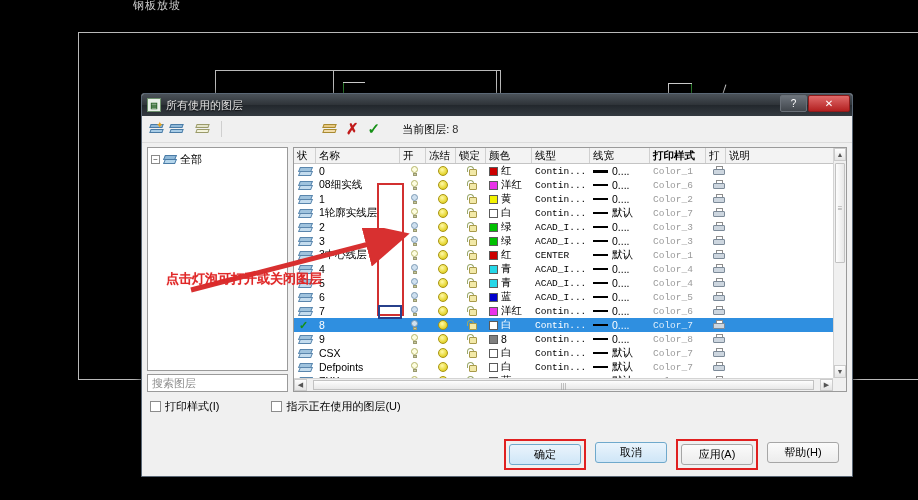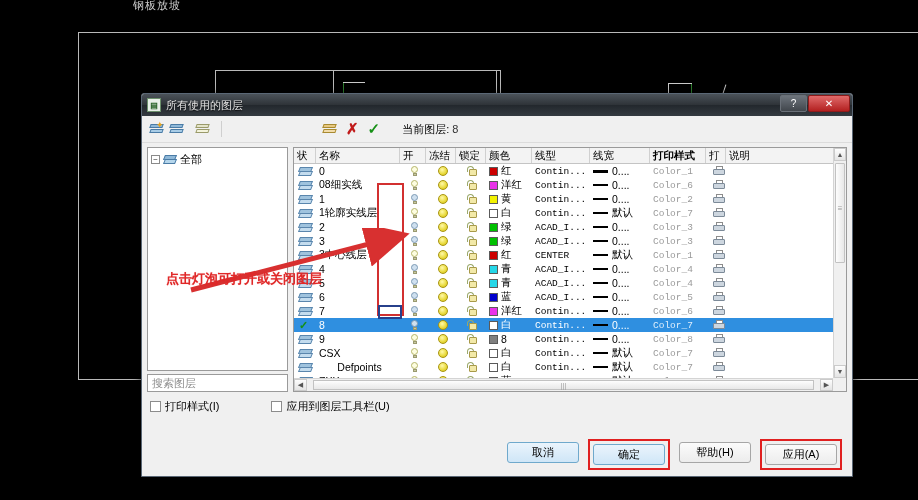--- a/index.html
+++ b/index.html
@@ -1023,21 +1023,21 @@
                   </span>
                 </div>
                 <div class="cell" style="width: 120px;">
                   <span></span>
                 </div>
               </div>
               <div class="row">
                 <div class="cell" style="width: 22px;">
                   <span class="st-ico"></span>
                 </div>
-                <div class="cell" style="width: 84px; justify-content: center;">
+                <div class="cell" style="width: 84px;">
                   <span>Defpoints</span>
                 </div>
                 <div class="cell" style="width: 26px;">
                   <span class="bulb ">
                     <span class="glass"></span>
                     <span class="base"></span>
                   </span>
                 </div>
                 <div class="cell" style="width: 30px;">
                   <span class="sun"></span>
@@ -1179,36 +1179,36 @@
       </div>
     </div>
 
 
     <div class="checks">
       <div class="cks-row">
         <div class="ck"></div>
         <span>打印样式(I)</span>
         <div class="gap"></div>
         <div class="ck"></div>
-        <span>应用到图层工具栏(U)</span>
+        <span>指示正在使用的图层(U)</span>
       </div>
     </div>
 
     <div class="footer">
+      <div class="btn-wrap hl">
+        <div class="btn primary">确定</div>
+      </div>
       <div class="btn-wrap">
         <div class="btn primary">取消</div>
       </div>
       <div class="btn-wrap hl">
-        <div class="btn primary">确定</div>
+        <div class="btn">应用(A)</div>
       </div>
       <div class="btn-wrap">
         <div class="btn">帮助(H)</div>
-      </div>
-      <div class="btn-wrap hl">
-        <div class="btn">应用(A)</div>
       </div>
     </div>
   </div>
 
   <div class="hl-box" style="left:377px; top:183px; width:27px; height:133px;"></div>
   <div class="hl-box blue" style="left:378px; top:305px; width:24px; height:14px;"></div>
 
   <svg class="ann-arrow" width="260" height="70" style="left:185px; top:228px;" viewBox="0 0 260 70">
     <defs>
       <marker id="ah" markerWidth="9" markerHeight="9" refX="7" refY="4.5" orient="auto">

